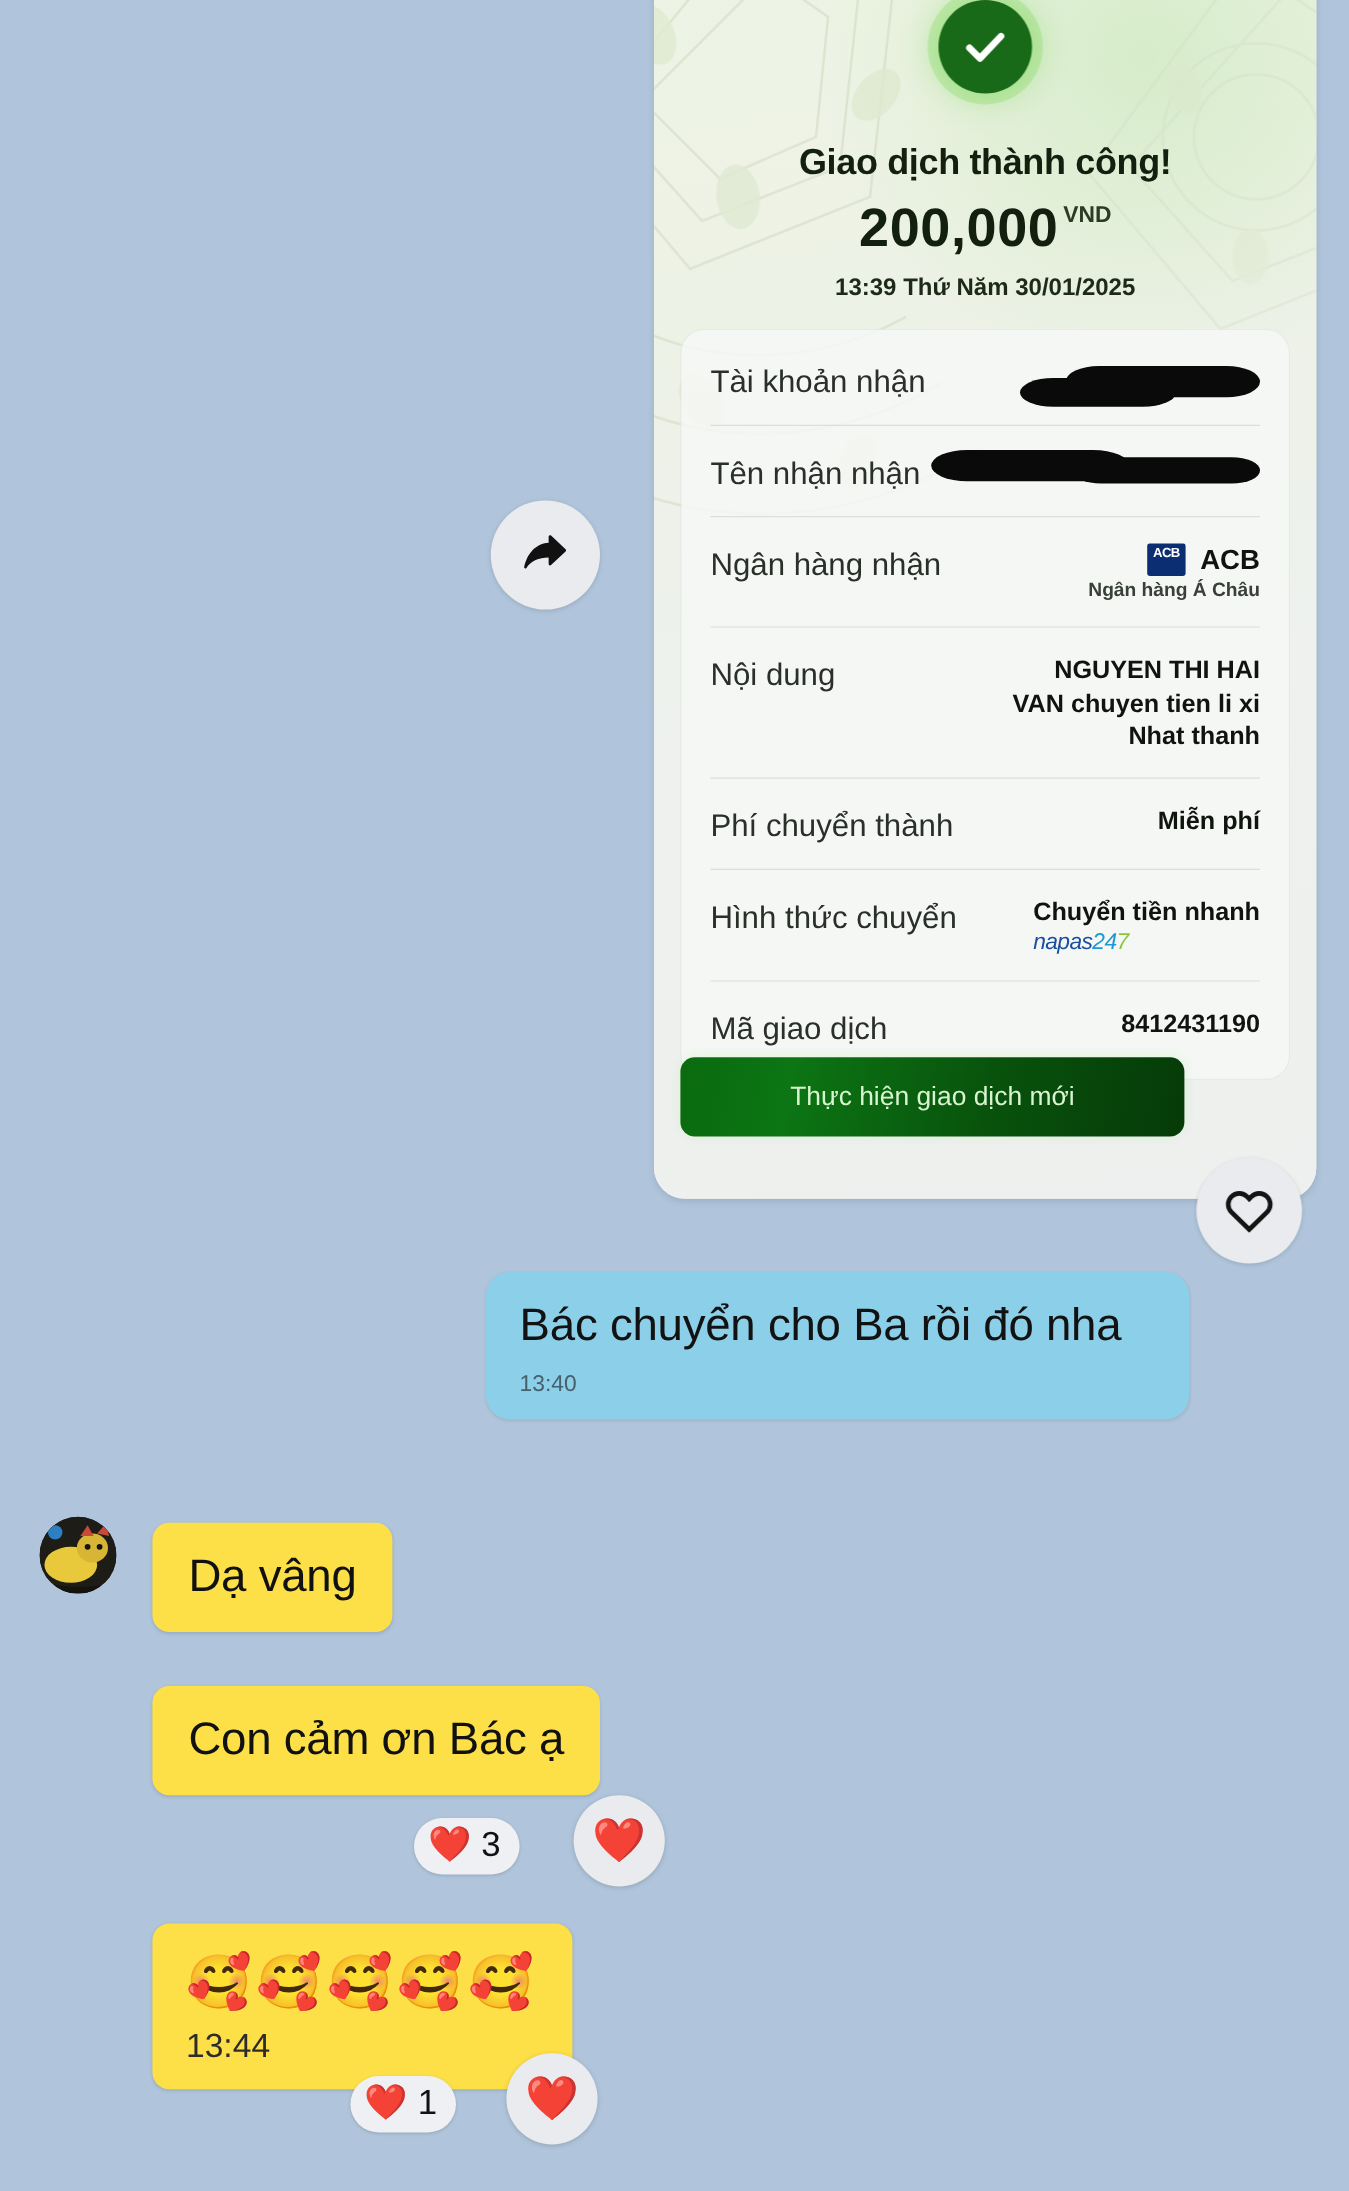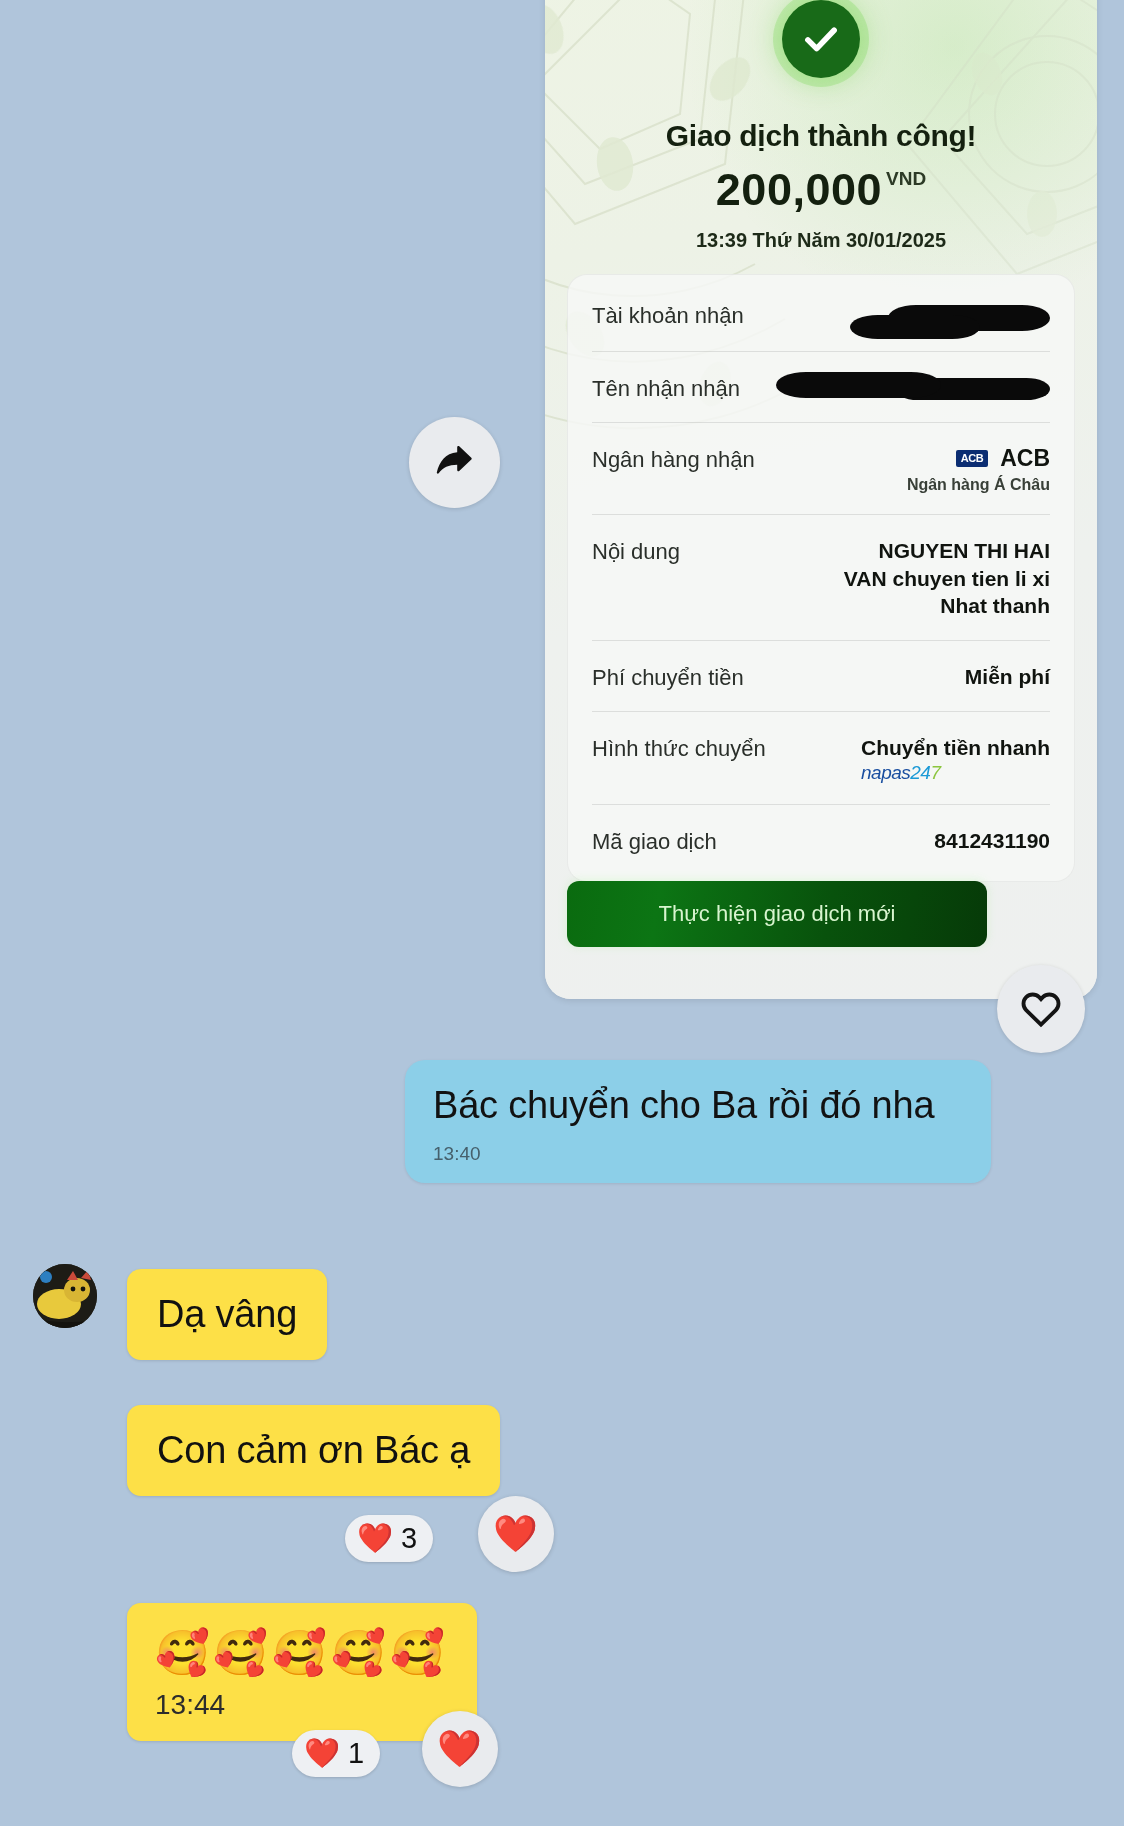--- a/index.html
+++ b/index.html
@@ -121,21 +121,21 @@
   .row {
     display: flex;
     justify-content: space-between;
     align-items: flex-start;
     padding: 22px 0 20px 0;
     border-bottom: 1px solid rgba(0,0,0,0.10);
     min-height: 70px;
   }
   .row:last-child { border-bottom: none; }
   .row-label {
-    font-size: 22px;
+    font-size: 26px;
     color: #2a2f2a;
     white-space: nowrap;
     padding-top: 2px;
   }
   .row-value {
     font-size: 21px;
     font-weight: bold;
     color: #10140f;
     text-align: right;
     line-height: 1.32;
@@ -162,21 +162,20 @@
     background: #0a0a0a;
     border-radius: 30px / 13px;
   }
   .redact.r1 { width: 162px; margin-left: auto; }
   .redact.r1::before { left: -38px; top: 10px; width: 130px; height: 24px; }
   .redact.r2 { width: 156px; margin-left: auto; height: 22px; }
   .redact.r2::before { left: -118px; top: -6px; width: 165px; height: 26px; }
 
   .bank-line {
     display: flex;
-    align-items: center;
     justify-content: flex-end;
     gap: 12px;
   }
   .acb-logo {
     background: #0b2d72;
     color: #ffffff;
     font-size: 11px;
     font-weight: bold;
     letter-spacing: -0.5px;
     padding: 3px 5px;
@@ -382,21 +381,21 @@
       <div class="row">
         <span class="row-label">Nội dung</span>
         <span class="row-value">
           <span style="display:block">NGUYEN THI HAI</span>
           <span style="display:block">VAN chuyen tien li xi</span>
           <span style="display:block">Nhat thanh</span>
         </span>
       </div>
 
       <div class="row">
-        <span class="row-label">Phí chuyển tiền</span>
+        <span class="row-label">Phí chuyển thành</span>
         <span class="row-value">Miễn phí</span>
       </div>
 
       <div class="row">
         <span class="row-label">Hình thức chuyển</span>
         <span>
           <span class="row-value" style="display:block">Chuyển tiền nhanh</span>
           <span class="napas"><span class="n-blue">napas</span><span class="n-24">24</span><span class="n-7">7</span></span>
         </span>
       </div>

